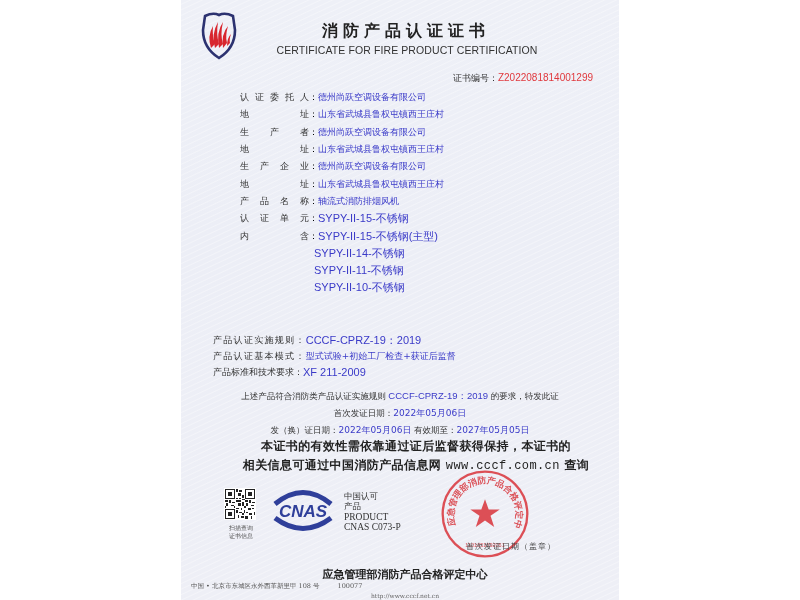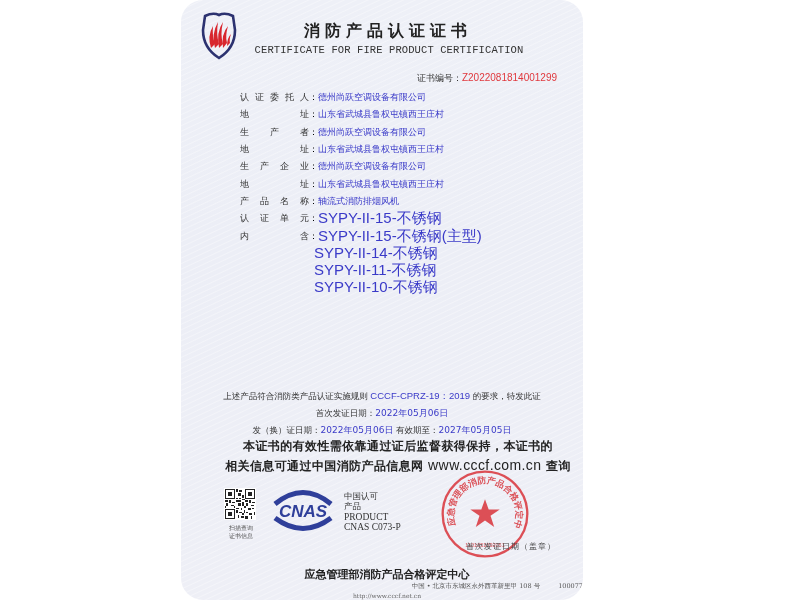--- a/index.html
+++ b/index.html
@@ -1,84 +1,83 @@
 <!DOCTYPE html>
 <html><head>
 <meta charset="utf-8">
 <style>
   * { margin: 0; padding: 0; box-sizing: border-box; }
   html, body { width: 800px; height: 600px; background: #ffffff; overflow: hidden; }
   body { position: relative; font-family: "DejaVu Sans", sans-serif; }
 
   .page {
-    position: absolute; left: 181px; top: 0; width: 402px; height: 600px;
+    position: absolute; left: 181px; top: 0; width: 438px; height: 600px;
     background: linear-gradient(180deg, #eef0f7 0%, #eceef6 40%, #eeeff6 100%);
     overflow: hidden;
-    border-radius: 22px;
   }
   .page::before {
     content: ""; position: absolute; inset: 0;
     background: repeating-linear-gradient(155deg, rgba(255,255,255,0) 0px, rgba(255,255,255,0) 3px, rgba(255,255,255,0.35) 4px, rgba(255,255,255,0) 5px);
     pointer-events: none;
   }
 
   .logo { position: absolute; left: 18px; top: 10px; width: 40px; height: 52px; }
 
   .title-cn {
     position: absolute; left: 0; width: 100%; top: 21px; text-align: center;
     font-size: 16px; letter-spacing: 5px; color: #222; font-weight: bold;
     padding-left: 12px;
   }
   .title-en {
     position: absolute; left: 0; width: 100%; top: 44px; text-align: center;
-    font-family: Liberation Mono, monospace; font-size: 10.5px; color: #333;
+    font-family: Liberation Sans, sans-serif; font-size: 10.5px; color: #333;
     padding-left: 14px; letter-spacing: 0.1px;
   }
   .cert-no {
     position: absolute; right: 26px; top: 72px; font-size: 9px; color: #333;
   }
   .cert-no .val { color: #e0383d; font-family: "Liberation Sans", sans-serif; font-size: 10px; }
 
   .fields { position: absolute; left: 59px; top: 89px; }
   .row { height: 17.3px; display: flex; align-items: center; font-size: 9px; white-space: nowrap; }
   .label { width: 69px; color: #333; display: flex; justify-content: space-between; }
   .label span { display: inline-block; }
   .value { color: #3a3ac8; font-size: 9px; }
-  .value.latin { font-family: "Liberation Sans", sans-serif; font-size: 15px; }
+  .value.latin { font-family: "Liberation Sans", sans-serif; font-size: 11px; }
   .sub-row { padding-left: 74px; }
 
   .rules { position: absolute; left: 32px; top: 332px; }
   .rules .row { height: 16px; }
   .rules .label2 { color: #333; font-size: 9px; letter-spacing: 1.3px; }
   .statement {
     position: absolute; left: 0; width: 100%; top: 390px; text-align: center;
     font-size: 8.5px; color: #333; padding-left: 0;
   }
   .statement .blue { color: #3a3ac8; font-family: "Liberation Sans", sans-serif; font-size: 9.5px; }
 
   .date-row { position: absolute; left: 0; width: 100%; text-align: center; font-size: 8.5px; color: #333; }
   .date-row .blue { color: #3a3ac8; font-size: 9px; }
   .big-line {
     position: absolute; left: 0; width: 100%; text-align: center; font-size: 12px; color: #222;
     font-weight: bold; letter-spacing: 0.4px; padding-left: 32px;
   }
-  .big-line .url { font-family: Liberation Sans, sans-serif; font-weight: normal; font-size: 14px; }
+  .big-line .url { font-family: Liberation Mono, monospace; font-weight: normal; font-size: 12px; }
 
   .qr { position: absolute; left: 43px; top: 488px; width: 32px; height: 32px; background: #fff; padding: 1px; }
   .qr-cap { position: absolute; left: 40px; top: 524px; width: 40px; text-align: center; font-size: 6px; color: #555; line-height: 8px; }
 
   .cnas { position: absolute; left: 86px; top: 487px; width: 72px; height: 46px; }
   .cnas-text { position: absolute; left: 163px; top: 491px; font-size: 8.5px; color: #333; line-height: 10.3px; }
   .cnas-text .latin { font-family: Liberation Serif, serif; font-size: 9.5px; }
 
   .seal { position: absolute; left: 258px; top: 468px; width: 92px; height: 92px; }
   .seal-overlay { position: absolute; left: 285px; top: 541px; font-size: 8px; color: #444; font-family: "DejaVu Serif", serif; letter-spacing: 1px; }
 
   .org { position: absolute; left: 0; width: 100%; top: 567px; text-align: center; font-size: 11px; font-weight: bold; color: #222; font-family: "DejaVu Serif", serif; padding-left: 10px; }
-  .addr { position: absolute; left: 0; width: 100%; top: 582px; text-align: right; font-size: 6.5px; color: #555; font-family: "DejaVu Serif", serif; padding-left: 10px; }
+  .addr { position: absolute; left: 0; width: 100%; top: 582px; text-align: left; font-size: 6.5px; color: #555; font-family: "DejaVu Serif", serif; padding-left: 10px; }
   .addr .zip { margin-left: 18px; }
   .web { position: absolute; left: 0; width: 100%; top: 592px; text-align: center; font-size: 6px; color: #666; font-family: "DejaVu Serif", serif; padding-left: 10px; }
 </style>
 </head>
 <body>
 
 <div class="page">
 
   <svg class="logo" viewBox="0 0 40 52">
     <path d="M6 6 Q14 2 20 5 Q26 2 34 6 L36 20 Q36 38 20 48 Q4 38 4 20 Z" fill="none" stroke="#2c3270" stroke-width="2.6"></path>
@@ -182,20 +181,34 @@
         <span class="value latin">SYPY-II-14-不锈钢</span>
       </div>
     <div class="row sub-row">
         <span class="value latin">SYPY-II-11-不锈钢</span>
       </div>
     <div class="row sub-row">
         <span class="value latin">SYPY-II-10-不锈钢</span>
       </div>
   </div>
 
+  <div class="rules">
+    <div class="row">
+      <span class="label2">产品认证实施规则：</span>
+      <span class="value latin">CCCF-CPRZ-19：2019</span>
+    </div>
+    <div class="row">
+      <span class="label2">产品认证基本模式：</span>
+      <span class="value">型式试验+初始工厂检查+获证后监督</span>
+    </div>
+    <div class="row">
+      <span class="label2" style="letter-spacing:0">产品标准和技术要求：</span>
+      <span class="value latin">XF 211-2009</span>
+    </div>
+  </div>
 
   <div class="statement">
     <span>上述产品符合消防类产品认证实施规则 </span><span class="blue">CCCF-CPRZ-19：2019</span><span> 的要求，特发此证</span>
   </div>
 
   <div class="date-row" style="top:407px">
     <span>首次发证日期：</span><span class="blue">2022年05月06日</span>
   </div>
   <div class="date-row" style="top:424px">
     <span>发（换）证日期：</span><span class="blue">2022年05月06日</span><span> 有效期至：</span><span class="blue">2027年05月05日</span>

